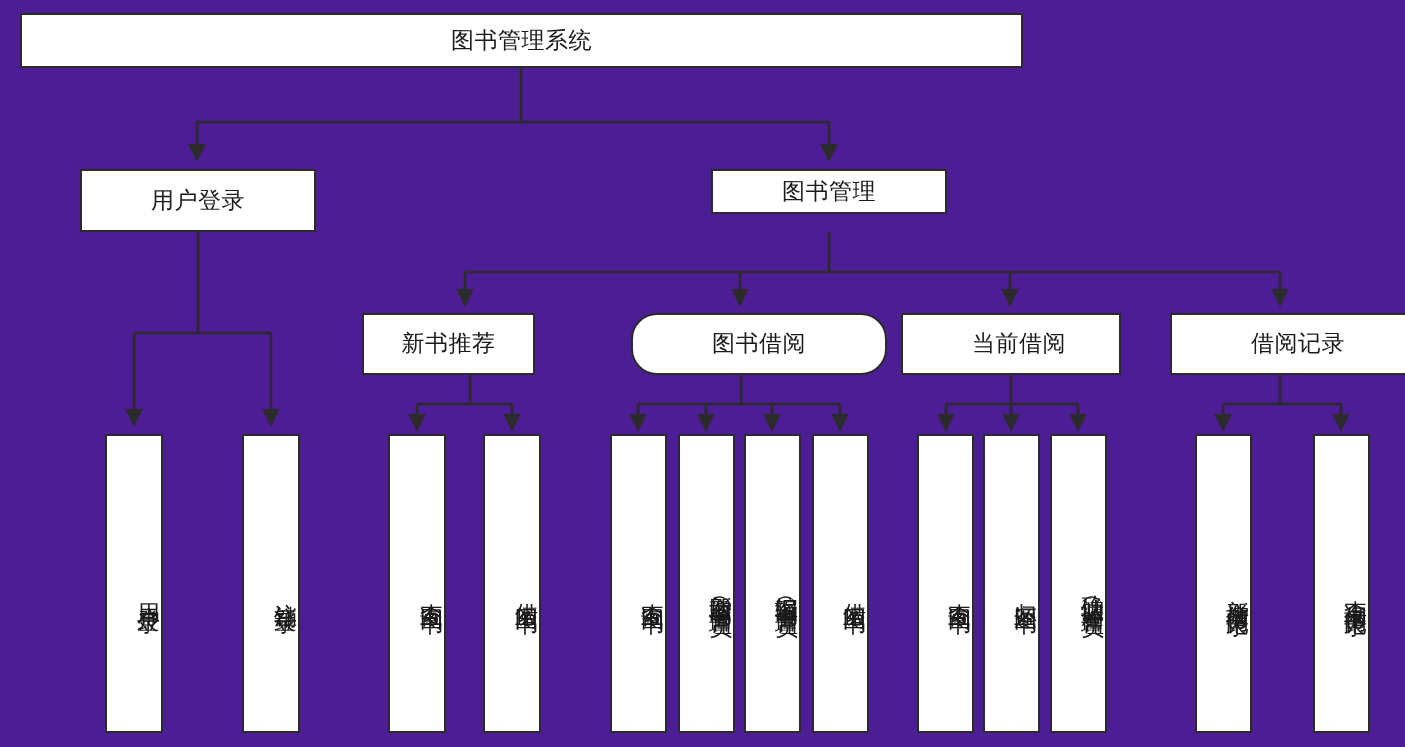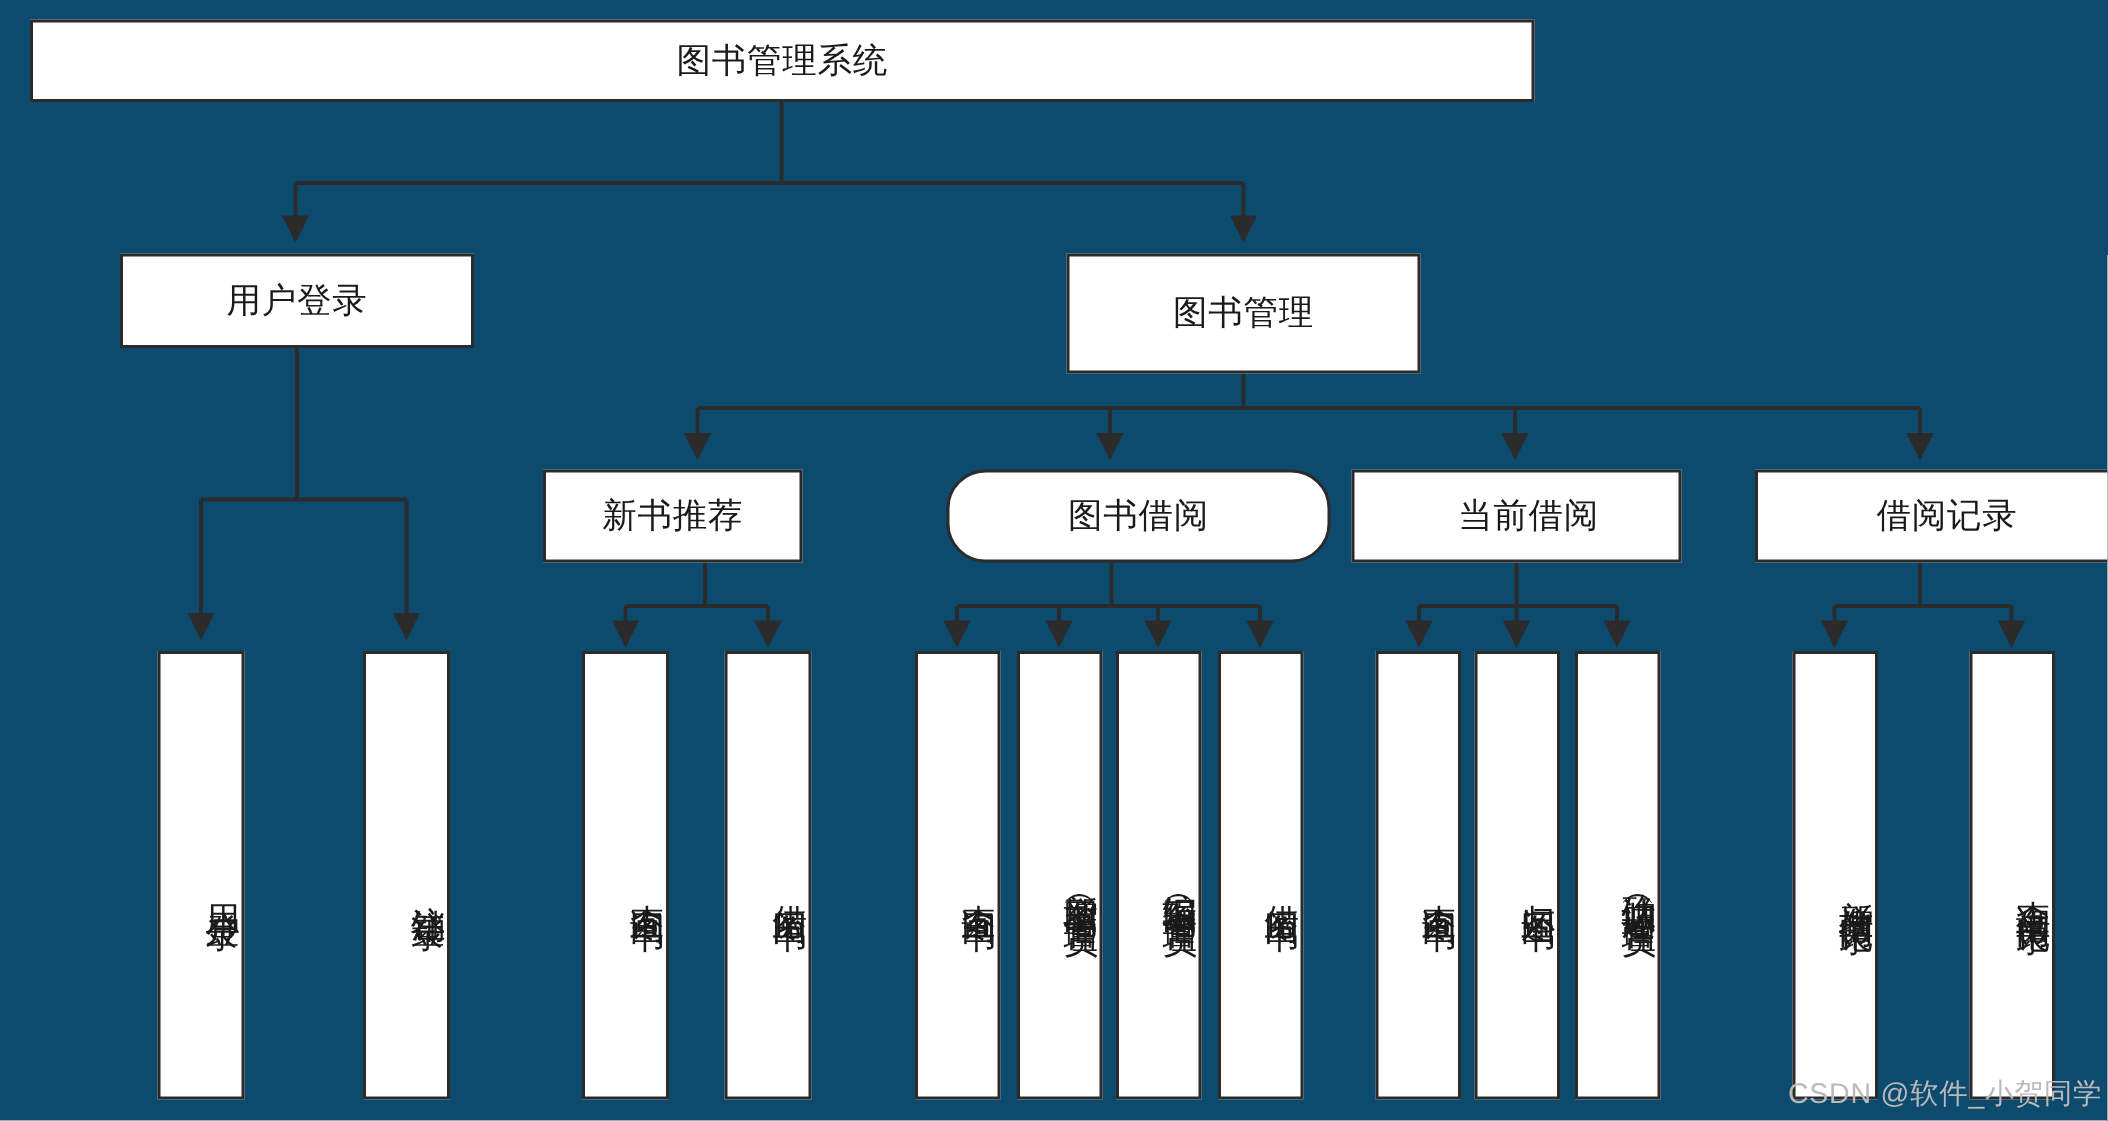--- a/index.html
+++ b/index.html
@@ -7,21 +7,21 @@
     padding: 0;
     background: #ffffff;
   }
   body {
     font-family: "Liberation Sans", "DejaVu Sans", sans-serif;
   }
   #canvas {
     position: relative;
     width: 1405px;
     height: 747px;
-    background: #0c4a6e;
+    background: #4c1d95;
     overflow: hidden;
   }
   svg.wires {
     position: absolute;
     left: 0;
     top: 0;
     width: 1405px;
     height: 747px;
     pointer-events: none;
   }
@@ -119,21 +119,21 @@
     </g>
   </svg>
 
   <div class="node horiz" style="left:20px; top:13px; width:1003px; height:55px;">
     <span>图书管理系统</span>
   </div>
 
   <div class="node horiz" style="left:80px; top:169px; width:236px; height:63px;">
     <span>用户登录</span>
   </div>
-  <div class="node horiz" style="left:711px; top:169px; width:236px; height:80px;">
+  <div class="node horiz" style="left:711px; top:169px; width:236px; height:45px;">
     <span>图书管理</span>
   </div>
 
   <div class="node horiz" style="left:362px; top:313px; width:173px; height:62px;">
     <span>新书推荐</span>
   </div>
   <div class="node horiz" style="left:631px; top:313px; width:256px; height:62px;border-radius:26px;">
     <span>图书借阅</span>
   </div>
   <div class="node horiz" style="left:901px; top:313px; width:220px; height:62px;padding-left:16px;">
@@ -180,15 +180,14 @@
     <span class="vtext">确认归还（管理员）</span>
   </div>
 
   <div class="node vert" style="left:1195px; top:434px; width:57px; height:299px;">
     <span class="vtext">新增借阅记录</span>
   </div>
   <div class="node vert" style="left:1313px; top:434px; width:57px; height:299px;">
     <span class="vtext">查询借阅记录</span>
   </div>
 
-  <div class="watermark" style="left:1192px; top:716px;">CSDN @软件_小贺同学</div>
 
 </div>
 
 </body></html>

